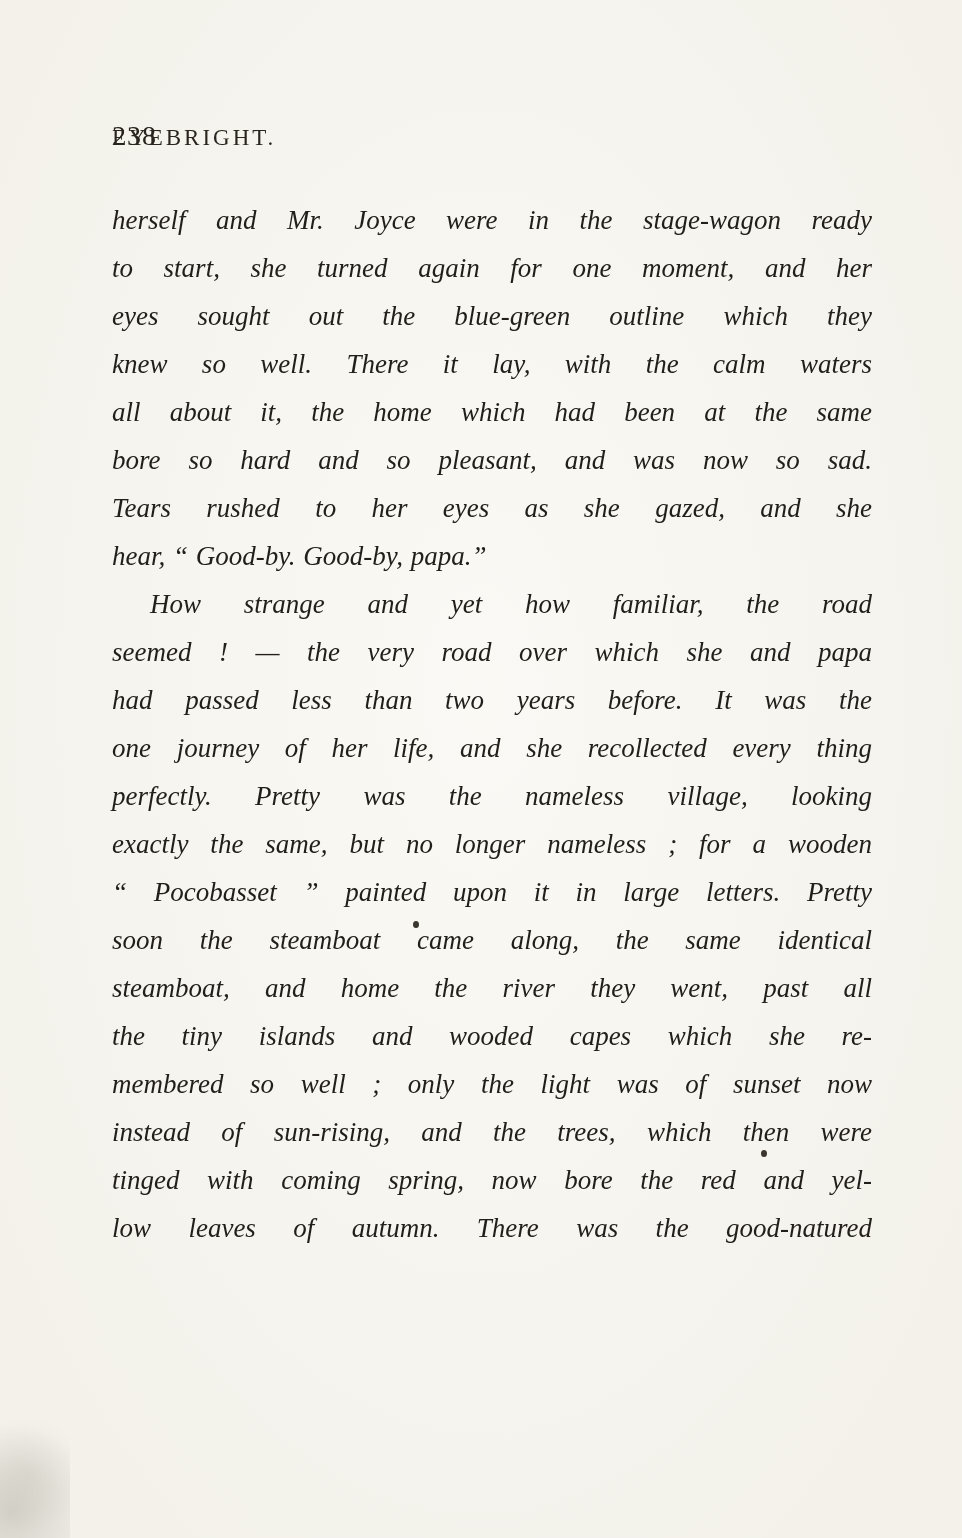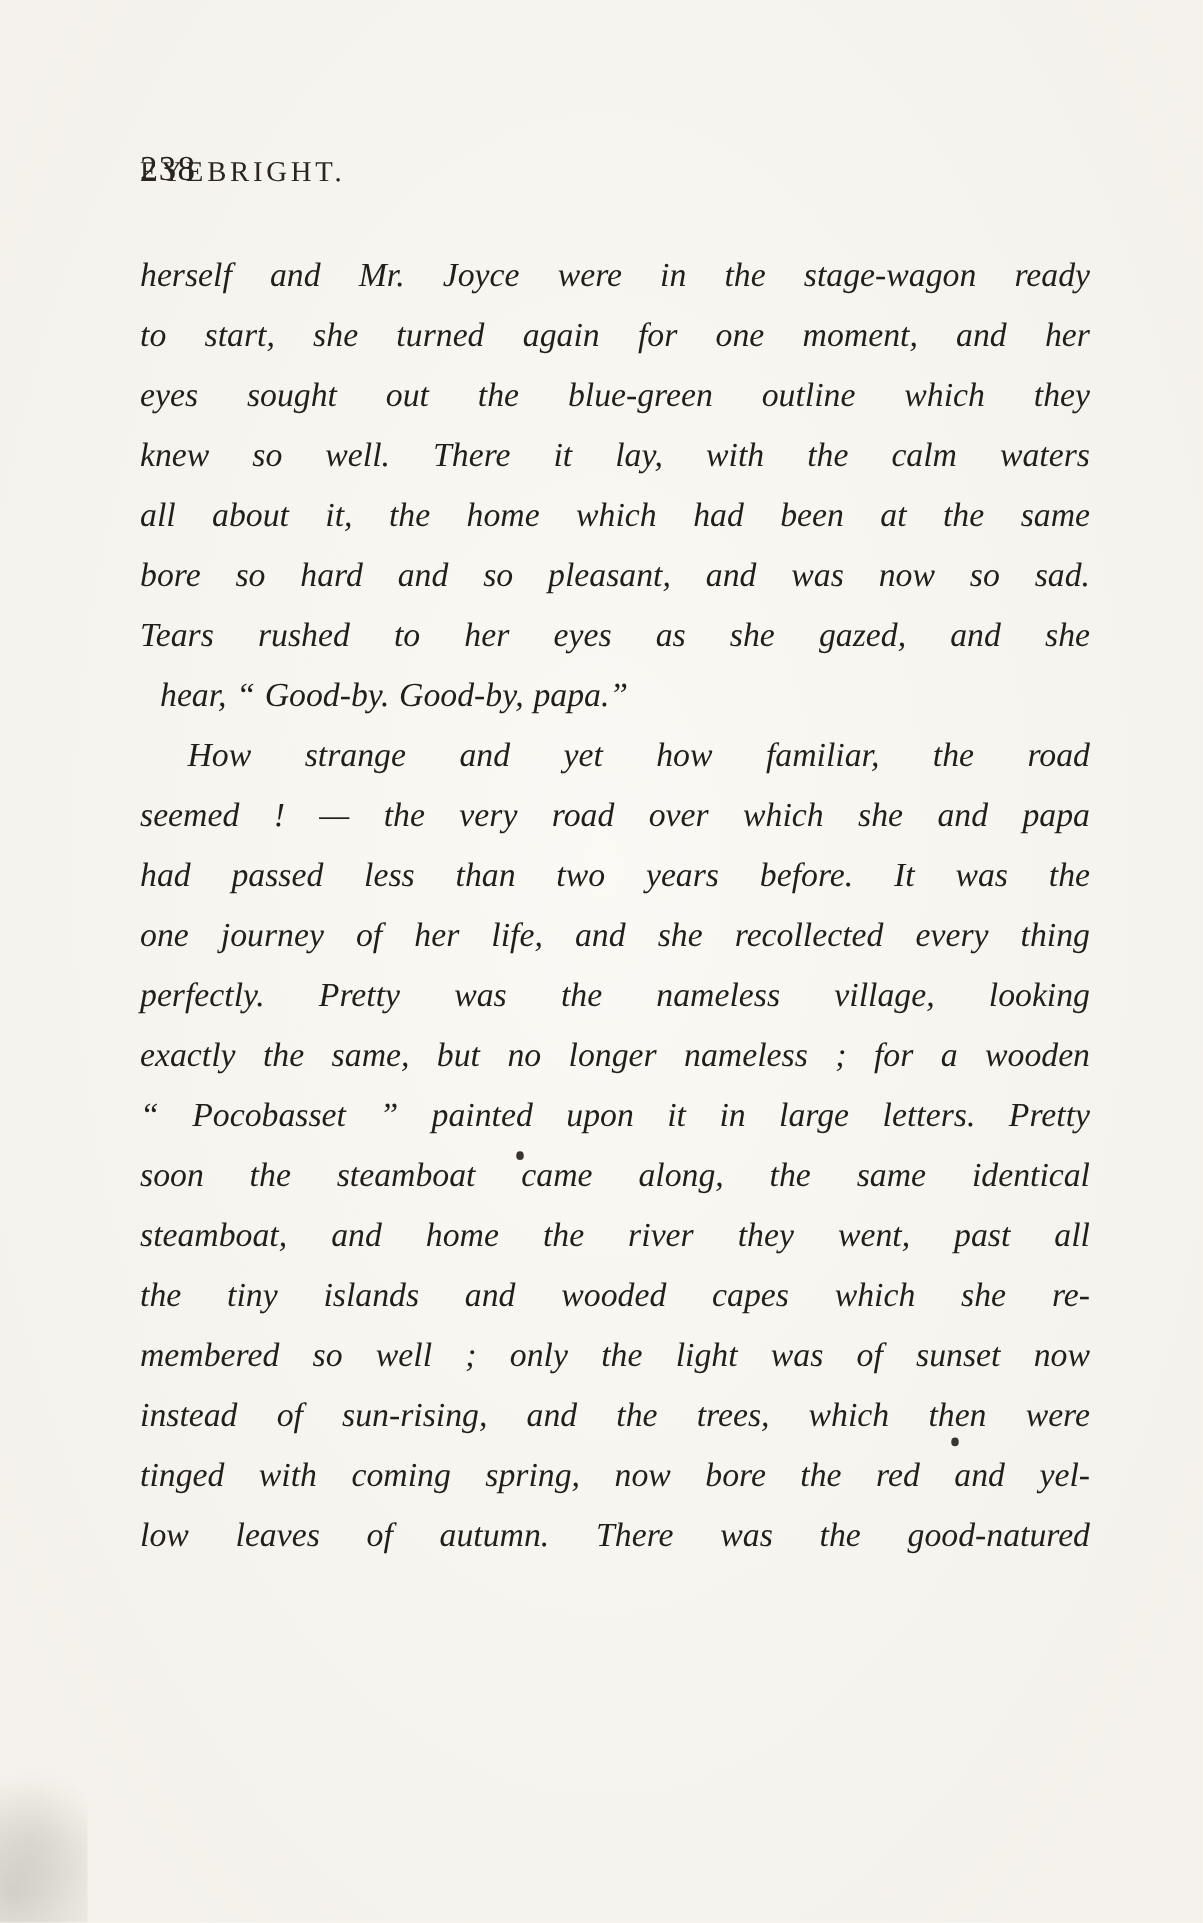--- a/index.html
+++ b/index.html
@@ -69,21 +69,20 @@
     word-spacing: 1px;
     color: #221e19;
     font-style: italic;
   }
   .line.indent {
     text-indent: 38px;
   }
   .line.no-justify {
     text-align: left;
     text-align-last: left;
-    margin-left: 16px;
   }
   .ink-spot {
     position: absolute;
     background: #3a352d;
     border-radius: 50%;
   }
   .ink-spot.spot-1 {
     left: 413px;
     top: 921px;
     width: 6px;

